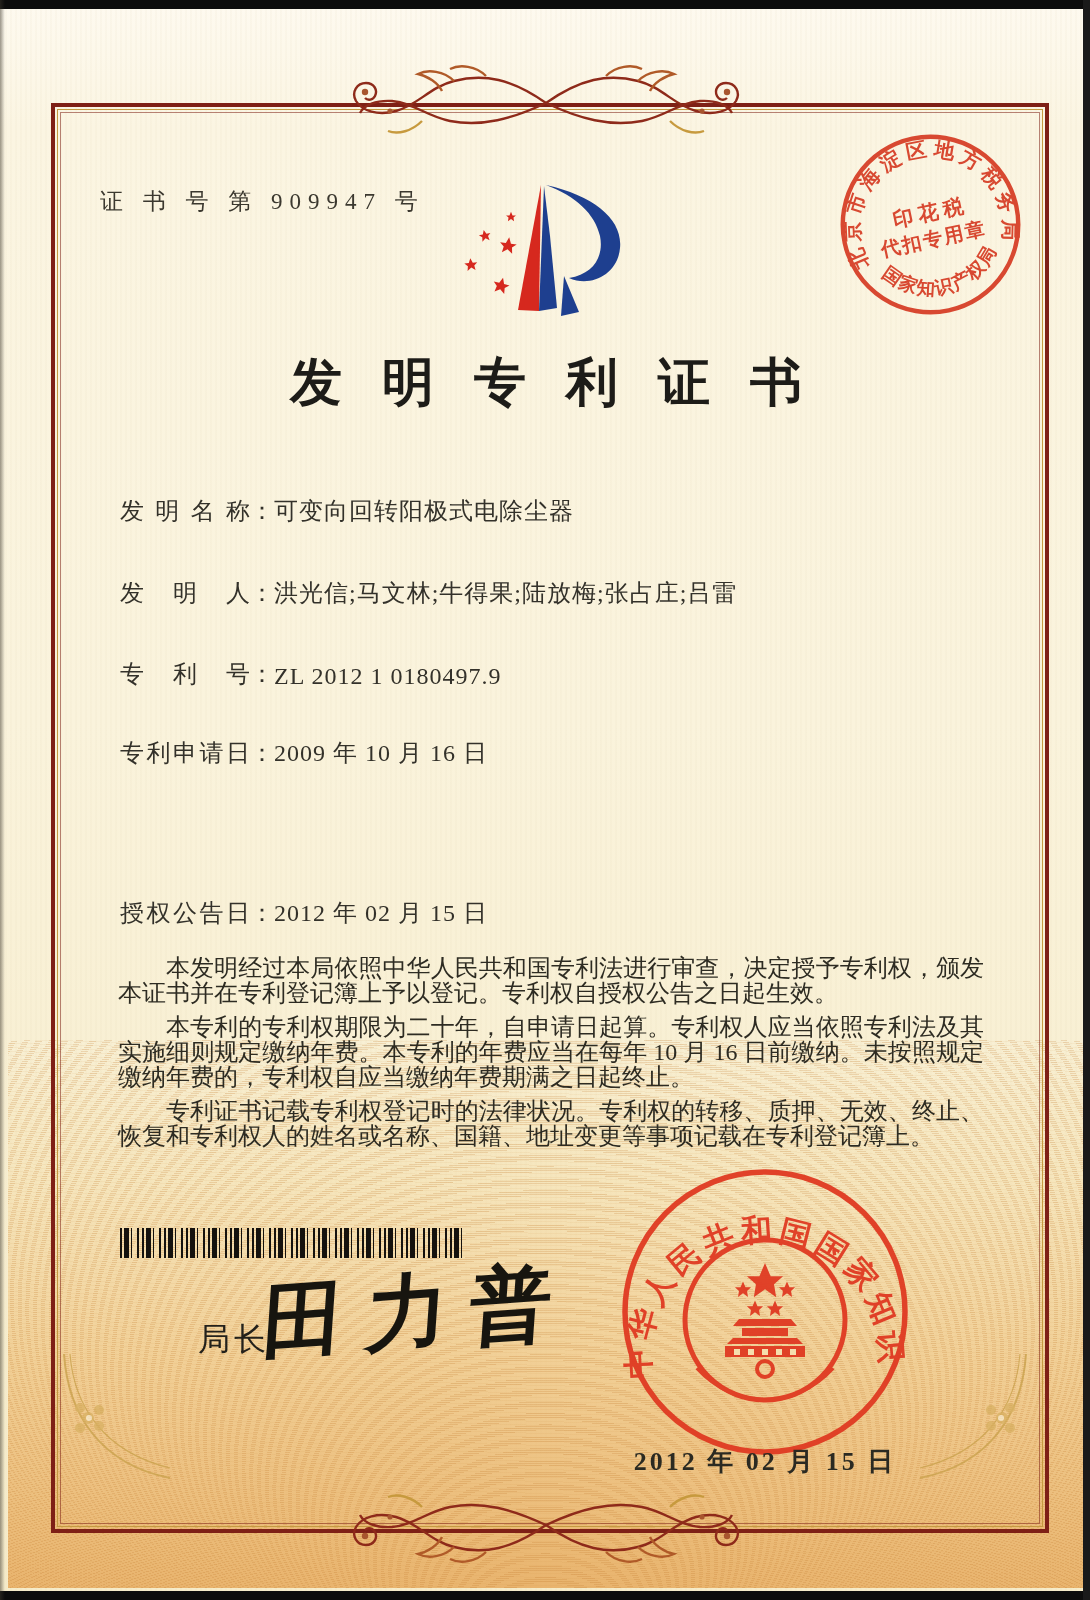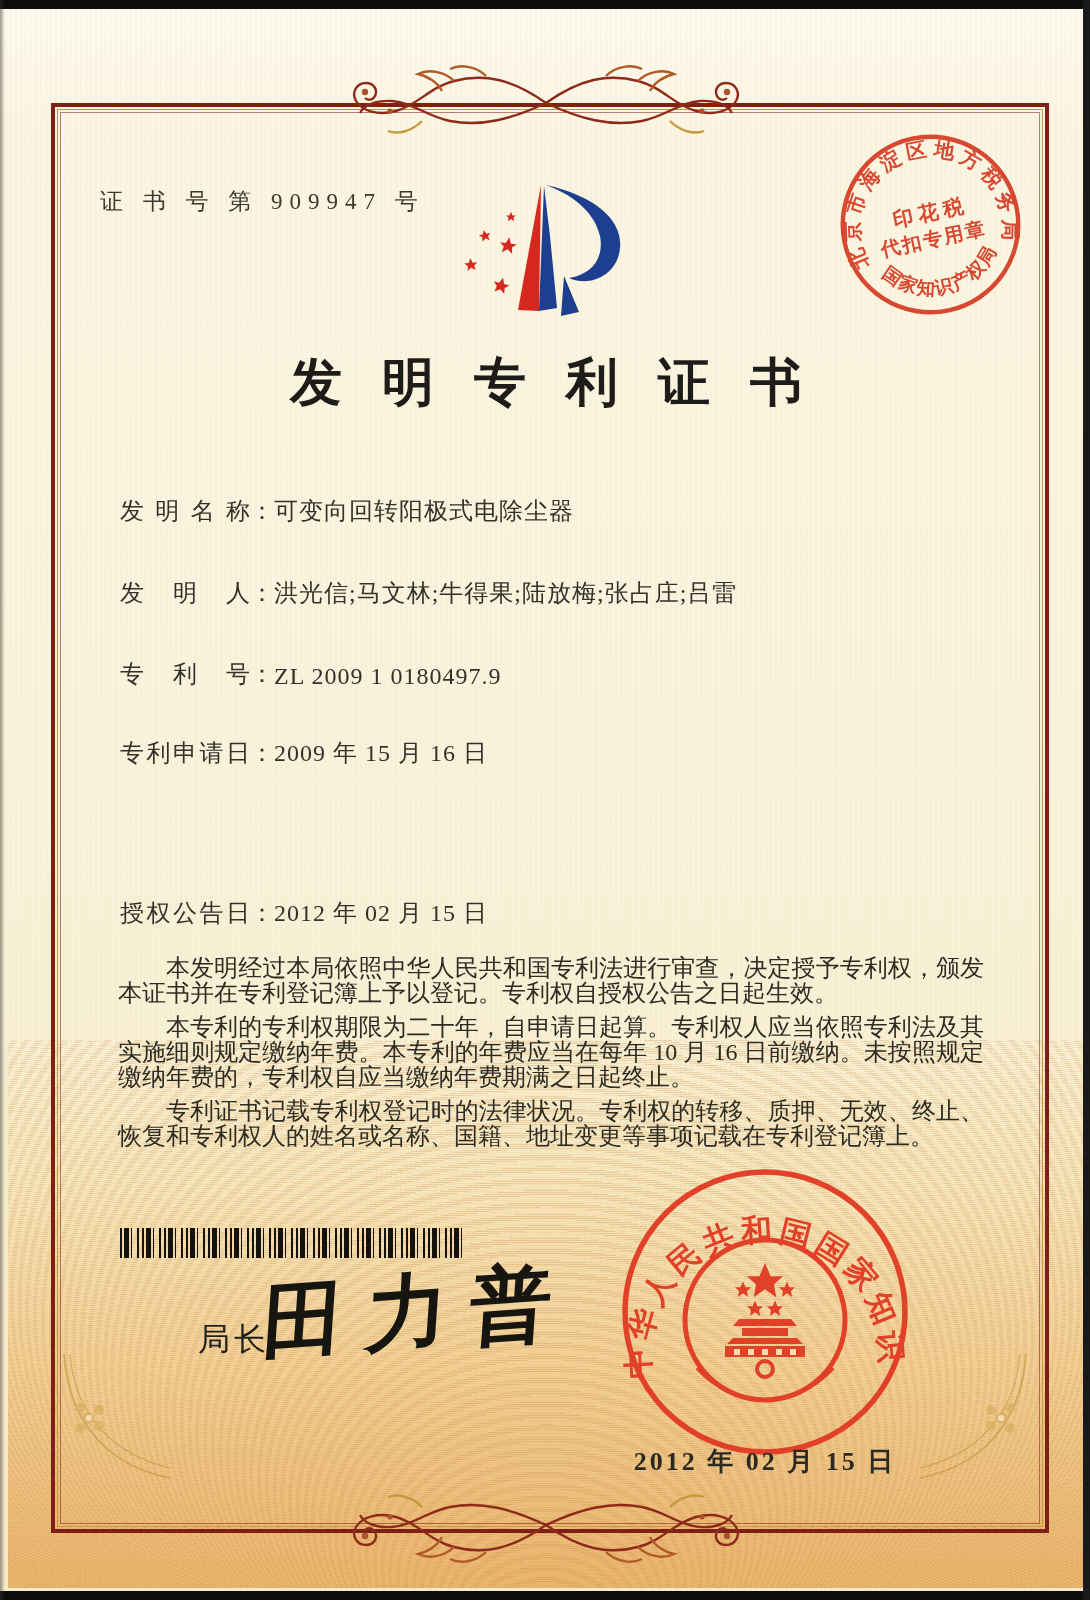--- a/index.html
+++ b/index.html
@@ -141,24 +141,24 @@
 
   <div class="title">发明专利证书</div>
 
   <div class="frow" style="top:495px">
     <span class="flabel">发明名称</span><span class="fcolon">：</span><span class="fvalue">可变向回转阳极式电除尘器</span>
   </div>
   <div class="frow" style="top:577px">
     <span class="flabel">发明人</span><span class="fcolon">：</span><span class="fvalue">洪光信;马文林;牛得果;陆放梅;张占庄;吕雷</span>
   </div>
   <div class="frow" style="top:658px">
-    <span class="flabel">专利号</span><span class="fcolon">：</span><span class="fvalue">ZL 2009 1 0180497.9</span>
+    <span class="flabel">专利号</span><span class="fcolon">：</span><span class="fvalue">ZL 2012 1 0180497.9</span>
   </div>
   <div class="frow" style="top:737px">
-    <span class="flabel">专利申请日</span><span class="fcolon">：</span><span class="fvalue">2009 年 15 月 16 日</span>
+    <span class="flabel">专利申请日</span><span class="fcolon">：</span><span class="fvalue">2009 年 10 月 16 日</span>
   </div>
   <div class="frow" style="top:897px">
     <span class="flabel">授权公告日</span><span class="fcolon">：</span><span class="fvalue">2012 年 02 月 15 日</span>
   </div>
 
   <div class="paras">
     <p>本发明经过本局依照中华人民共和国专利法进行审查，决定授予专利权，颁发本证书并在专利登记簿上予以登记。专利权自授权公告之日起生效。</p>
     <p>本专利的专利权期限为二十年，自申请日起算。专利权人应当依照专利法及其实施细则规定缴纳年费。本专利的年费应当在每年 10 月 16 日前缴纳。未按照规定缴纳年费的，专利权自应当缴纳年费期满之日起终止。</p>
     <p>专利证书记载专利权登记时的法律状况。专利权的转移、质押、无效、终止、恢复和专利权人的姓名或名称、国籍、地址变更等事项记载在专利登记簿上。</p>
   </div>

